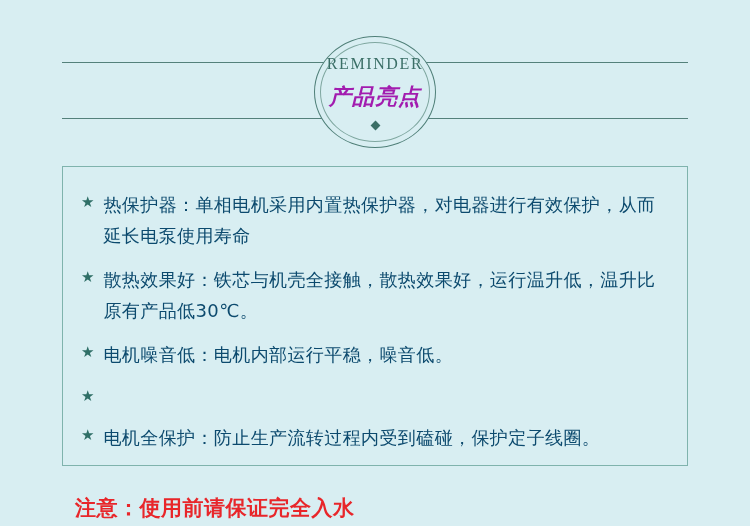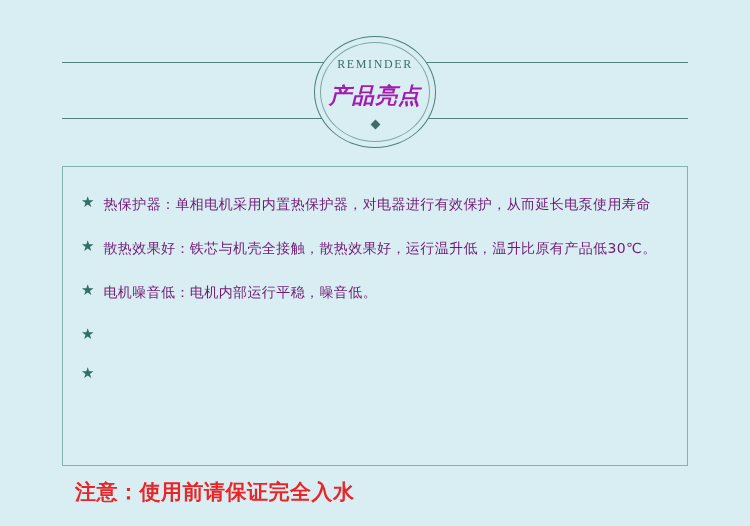--- a/index.html
+++ b/index.html
@@ -54,21 +54,21 @@
     top: 5px;
     right: 5px;
     bottom: 5px;
     border-radius: 50%;
     border: 1px solid #7fa7a0;
     box-sizing: border-box;
     pointer-events: none;
   }
   .badge-en {
     font-family: "Liberation Serif", serif;
-    font-size: 12px;
+    font-size: 16px;
     letter-spacing: 1.6px;
     color: #3b6f67;
     margin-bottom: 9px;
     z-index: 2;
   }
   .badge-cn {
     font-family: "DejaVu Serif", serif;
     font-size: 22px;
     font-weight: bold;
     font-style: italic;
@@ -105,33 +105,33 @@
     margin-bottom: 13px;
   }
   .star {
     color: #2f6f67;
     font-size: 15px;
     line-height: 26px;
     margin-right: 9px;
     flex: none;
   }
   .feature-text {
-    color: #701a75;
-    font-size: 14px;
+    color: #0c4a6e;
+    font-size: 18px;
     line-height: 31px;
     letter-spacing: 0.4px;
     font-family: "DejaVu Sans", sans-serif;
   }
   .feature-item.tall .feature-text { max-width: 572px; }
 
   
   .notice {
     position: absolute;
     left: 75px;
-    top: 478px;
+    top: 494px;
     color: #e8262a;
     font-size: 21px;
     font-weight: bold;
     letter-spacing: 0.5px;
     font-family: "DejaVu Sans", sans-serif;
   }
 </style>
 </head>
 <body>
 
@@ -163,18 +163,19 @@
       <span class="star">★</span>
       <span class="feature-text">电机噪音低：电机内部运行平稳，噪音低。</span>
     </div>
 
     <div class="feature-item">
       <span class="star">★</span>
     </div>
 
     <div class="feature-item">
       <span class="star">★</span>
+      <span class="feature-text">电机全保护：防止生产流转过程内受到磕碰，保护定子线圈。</span>
     </div>
 
   </div>
 </div>
 
 <div class="notice">注意：使用前请保证完全入水</div>
 
 </body></html>

